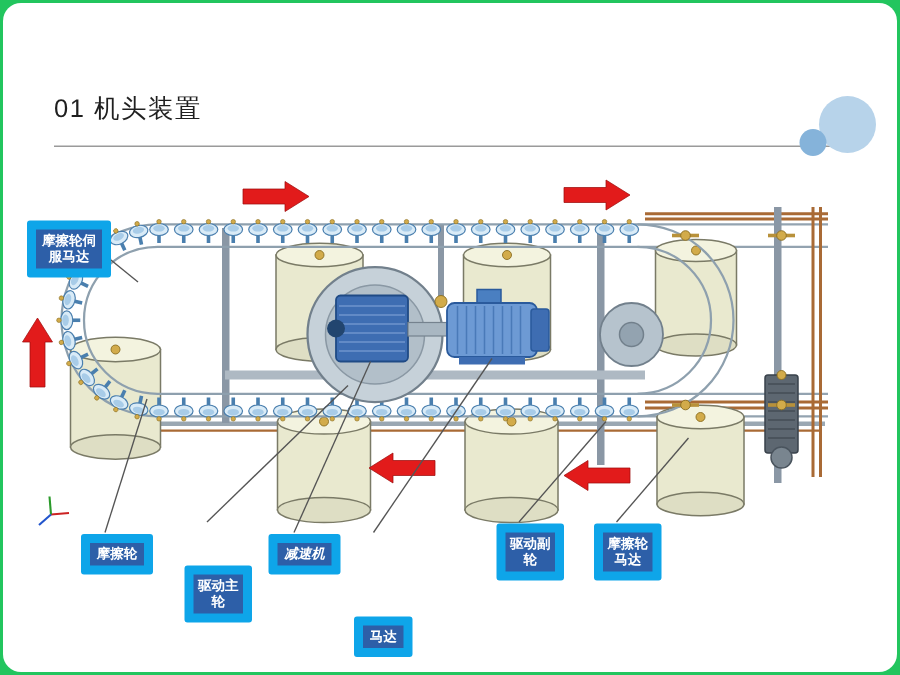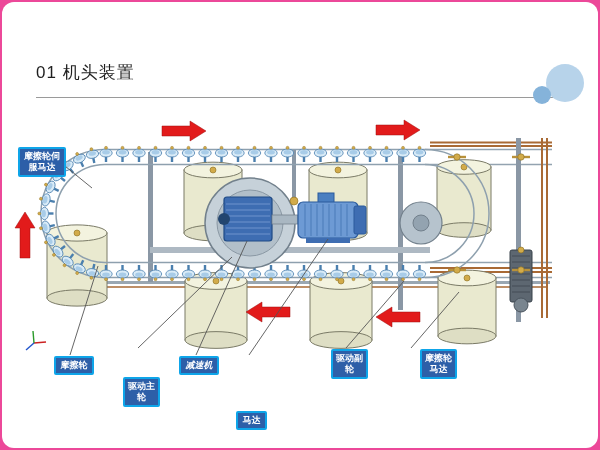--- a/index.html
+++ b/index.html
@@ -1,18 +1,18 @@
 <!DOCTYPE html>
 <html><head>
 <meta charset="utf-8">
 <style>
   html,body{margin:0;padding:0;}
   .stage{
     position:relative;width:600px;height:450px;overflow:hidden;
-    background:#ec4899;
+    background:#22c55e;
     font-family:"Liberation Sans","DejaVu Sans",sans-serif;
   }
   .slide{
     position:absolute;left:2px;top:2px;right:2px;bottom:2px;
     background:#ffffff;border-radius:12px;
   }
   .title{
     position:absolute;left:36px;top:61px;
     font-size:17px;color:#1f1f1f;letter-spacing:1px;
   }
@@ -25,29 +25,29 @@
     border-radius:50%;background:#b7d3ea;
   }
   .decor-small{
     position:absolute;left:533px;top:86px;width:18px;height:18px;
     border-radius:50%;background:#85b3da;
   }
   #diagram-svg{position:absolute;left:0;top:0;}
   .label{
     position:absolute;background:#2d5fa8;color:#ffffff;
     font-size:9px;line-height:11px;font-weight:bold;text-align:center;
-    padding:2px 2px;border:2px solid #0ea5e9;border-radius:2px;
+    padding:2px 2px;border:6px solid #0ea5e9;border-radius:2px;
   }
   .lbl-servo{left:18px;top:147px;width:40px;}
   .lbl-friction{left:54px;top:356px;width:32px;}
   .lbl-main{left:123px;top:349px;width:29px;margin-top:28px;}
   .lbl-reducer{left:179px;top:356px;width:32px;font-style:italic;}
   .lbl-motor{left:236px;top:368px;width:23px;margin-top:43px;}
   .lbl-sub{left:331px;top:349px;width:29px;}
-  .lbl-fwmotor{left:396px;top:349px;width:29px;margin-left:24px;}
+  .lbl-fwmotor{left:396px;top:349px;width:29px;}
 </style>
 </head>
 <body>
 
 <div class="stage">
   <div class="slide"></div>
 
   <div class="title">01 机头装置</div>
   <div class="divider"></div>
 

